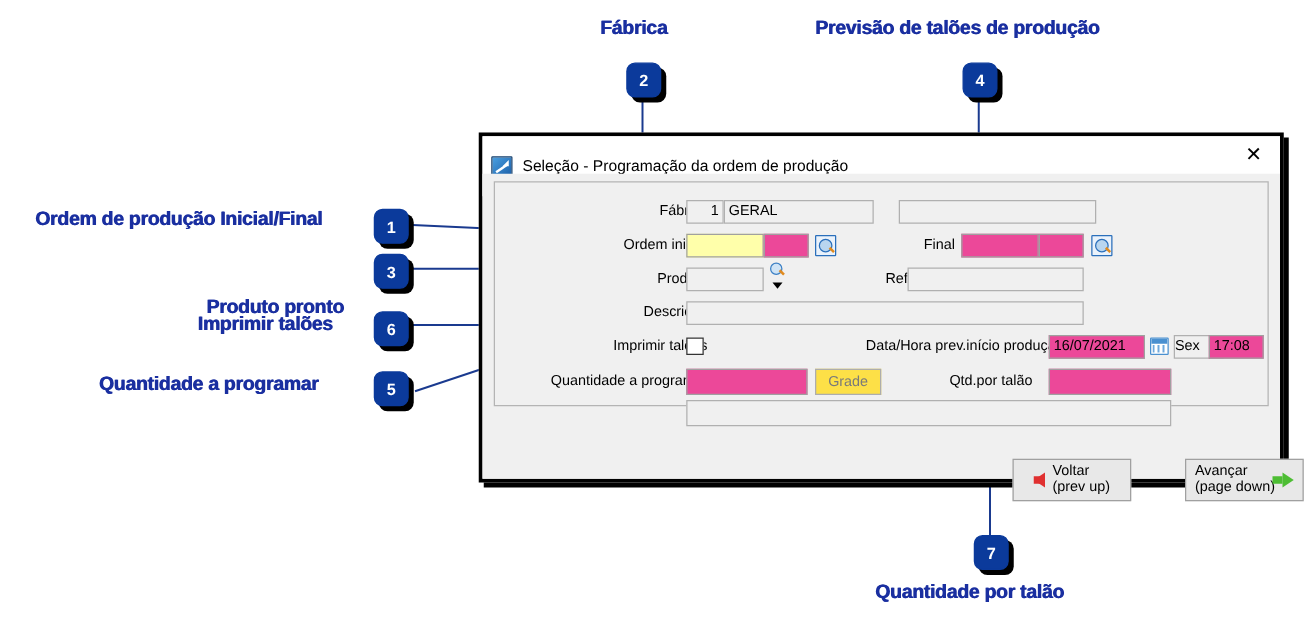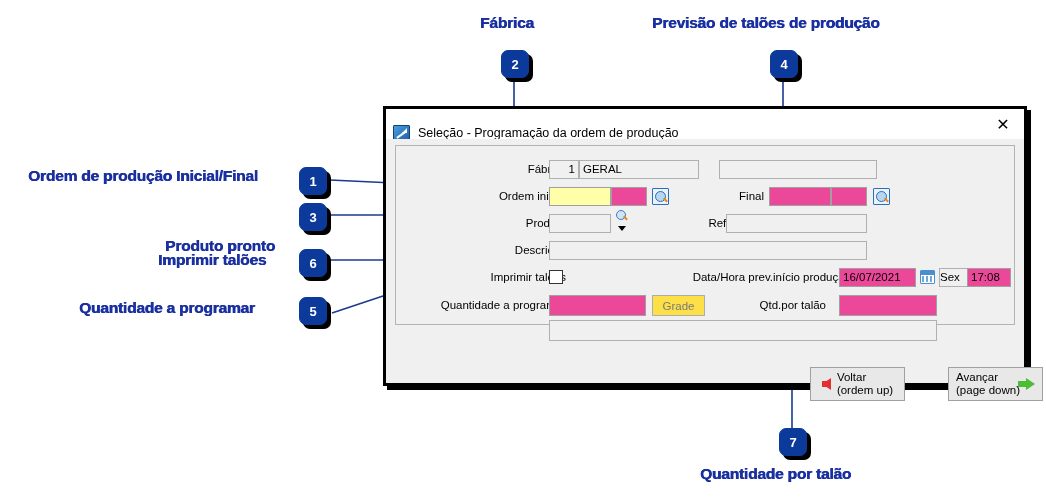--- a/index.html
+++ b/index.html
@@ -274,21 +274,21 @@
       <div class="lbl" style="left:330px;top:150px;width:100px;">Qtd.por talão</div>
       <div class="fld" style="left:443px;top:149px;width:98px;height:21px;"></div>
 
       <div class="fld disabled" style="left:153px;top:174px;width:388px;height:21px;"></div>
     </div>
 
     <div class="abtn" style="left:424px;top:228px;">
       <span class="arrow-l"></span>
       <span class="txt">
         <span>Voltar</span><br>
-        <span>(ordem up)</span>
+        <span>(prev up)</span>
       </span>
     </div>
     <div class="abtn" style="left:536px;top:228px;margin-left:26px;">
       <span class="txt">
         <span>Avançar</span><br>
         <span>(page down)</span>
       </span>
       <span class="arrow-r"></span>
     </div>
   </div>

